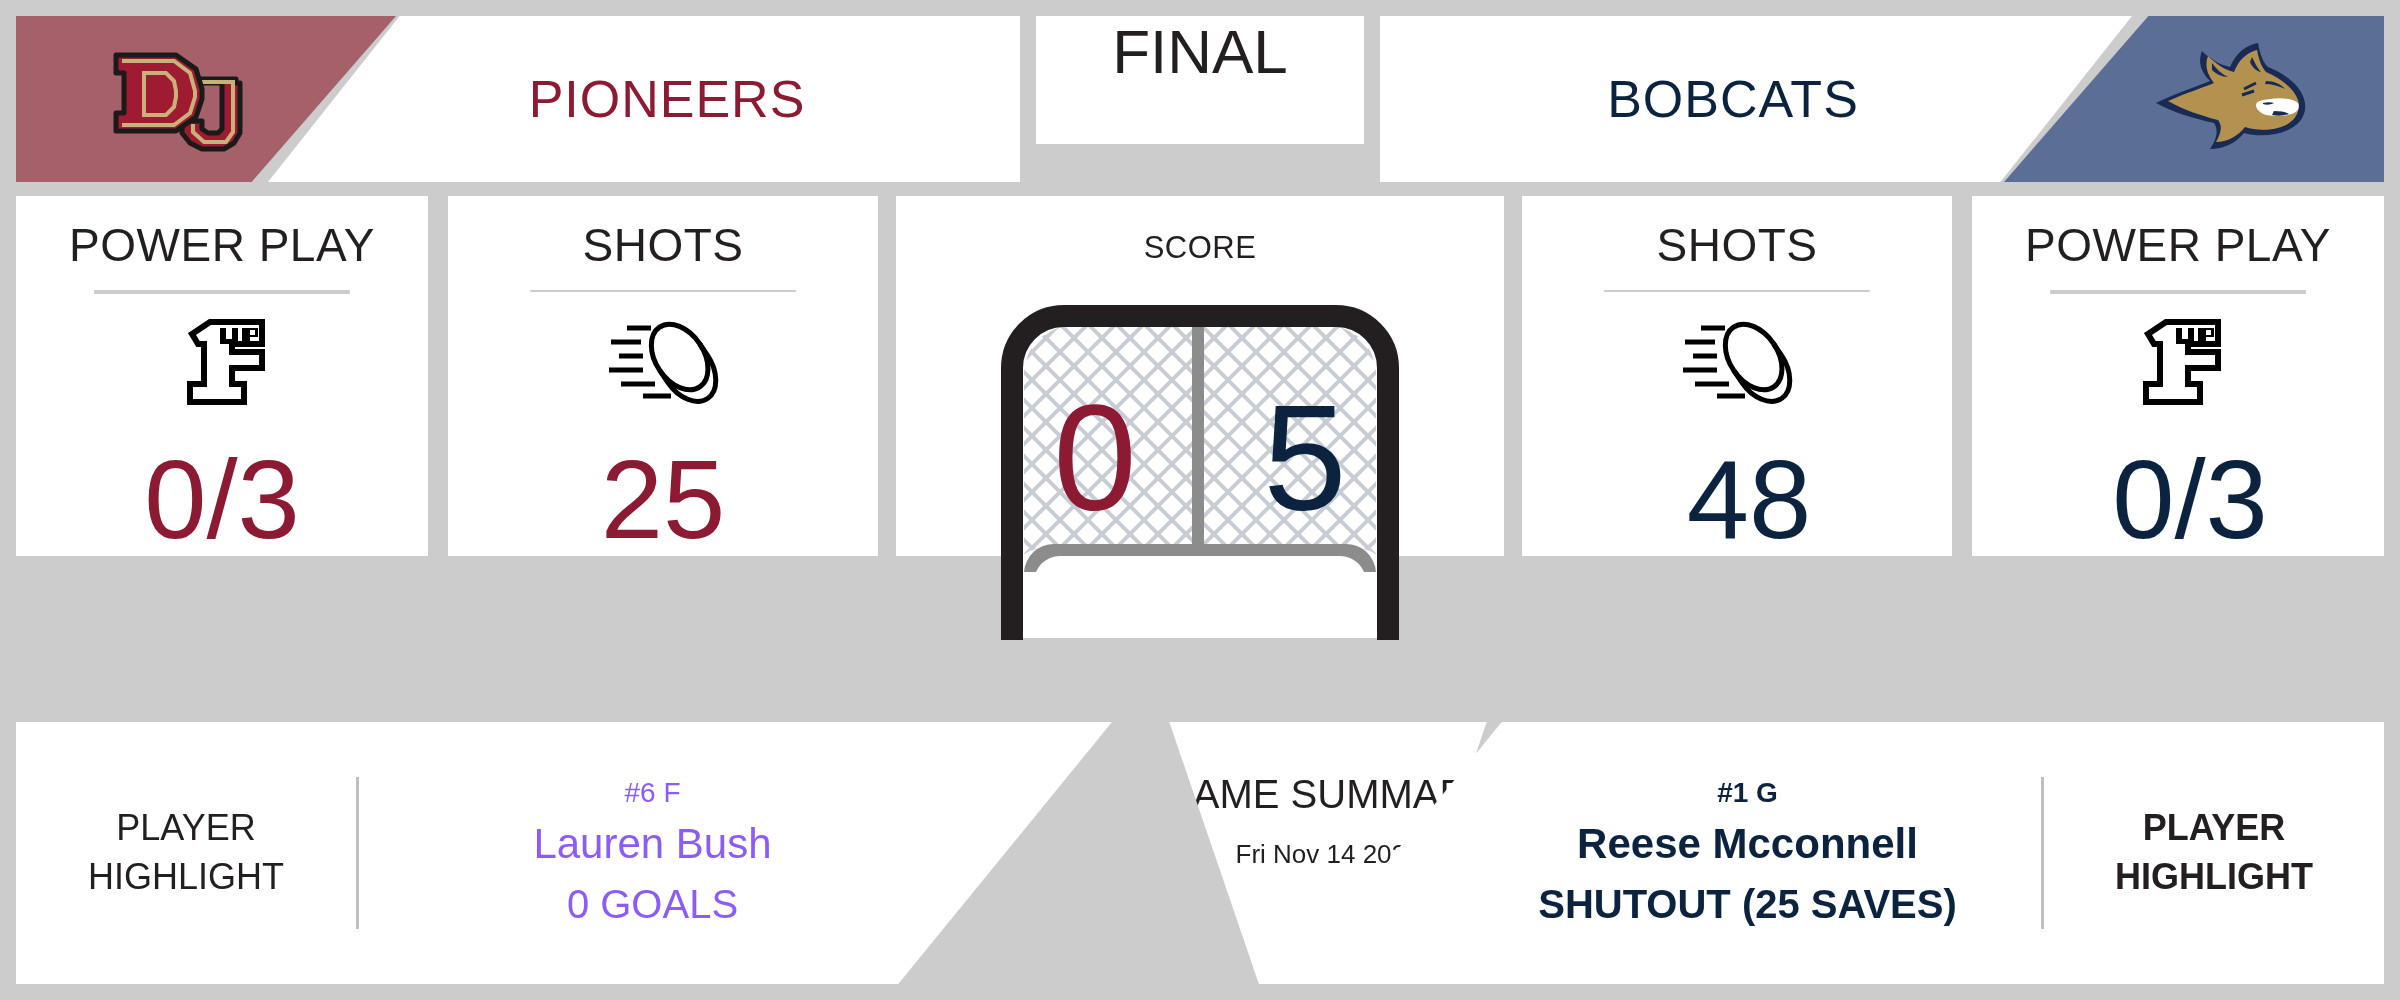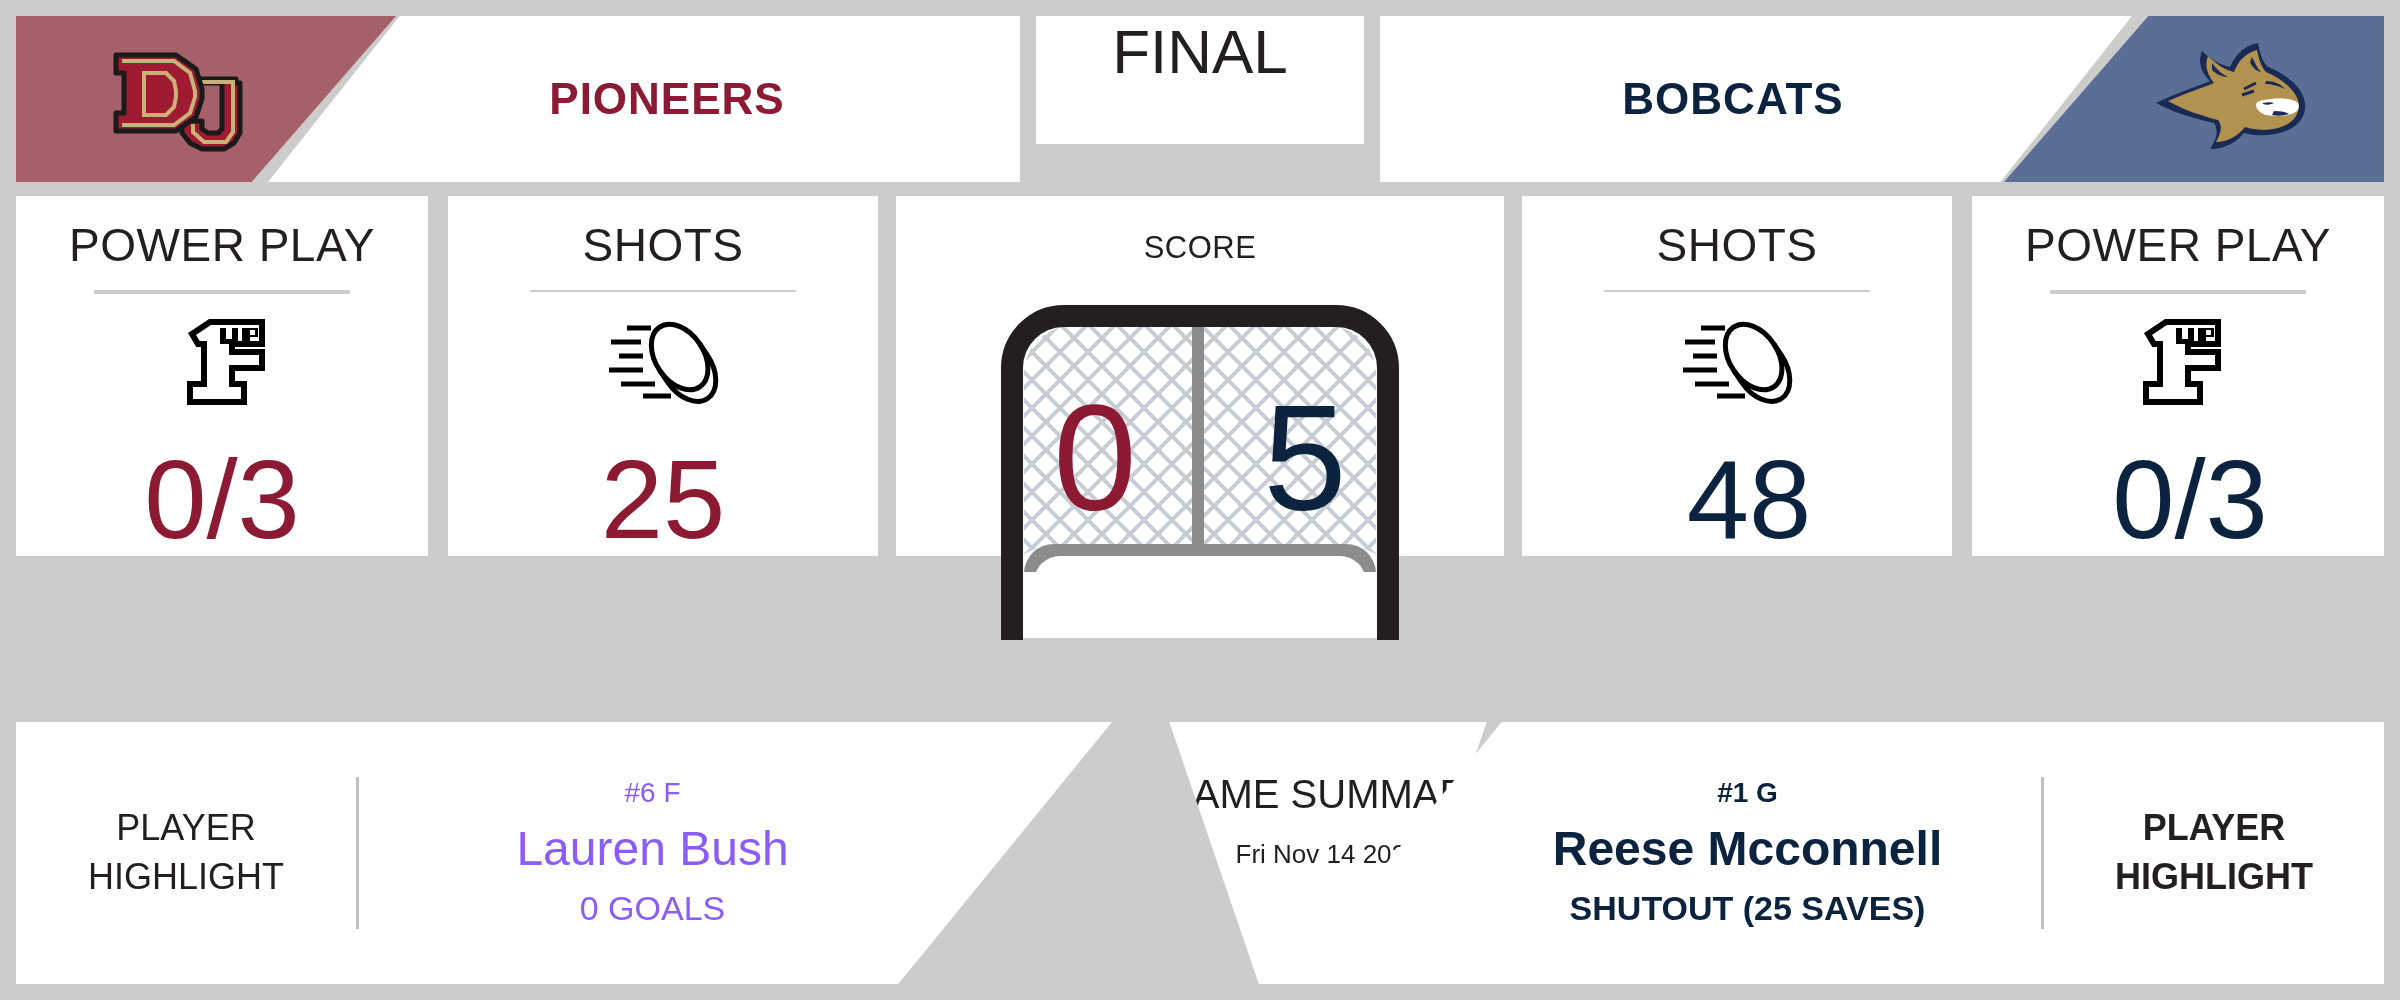--- a/index.html
+++ b/index.html
@@ -52,23 +52,23 @@
     left: 1036px; top: 16px; width: 328px; height: 128px;
     display: flex; align-items: flex-start; justify-content: center;
   }
   .hdr-name-right {
     left: 1380px; top: 16px; width: 752px; height: 166px;
     clip-path: polygon(0 0, 100% 0, 82.5% 100%, 0 100%);
     display: flex; align-items: center; justify-content: center;
   }
 
   .team-name {
-    font-size: 44px;
+    font-size: 52px;
     letter-spacing: 1px;
-    font-weight: 700;
+    font-weight: 400;
     white-space: nowrap;
   }
   .team-name.left  { color: #8b1a32; margin-left: 46px; }
   .team-name.right { color: #0c2340; margin-right: 46px; }
   .status-text {
     font-size: 62px; color: #231f20; font-weight: 400;
     white-space: nowrap; letter-spacing: 0px;
   }
 
   
@@ -153,22 +153,22 @@
     flex: 0 0 340px;
     text-align: center;
     font-size: 36px; color: #231f20; line-height: 1.35;
     white-space: nowrap;
   }
   .vdiv { width: 3px; height: 152px; background: #bfbfbf; flex: 0 0 3px; }
   .player-block {
     flex: 1; text-align: center; padding: 0 10px;
   }
   .player-num  { font-size: 28px; line-height: 1.5; }
-  .player-name { font-size: 48px; line-height: 1.45; }
-  .player-stat { font-size: 34px; line-height: 1.5; }
+  .player-name { font-size: 42px; line-height: 1.45; }
+  .player-stat { font-size: 40px; line-height: 1.5; }
   .crimson { color: #8b5cf6; }
   .navy    { color: #0c2340; }
 
   .bot-center-inner {
     position: absolute; left: 0; top: 0;
     width: 512px; height: 262px;
     display: flex; flex-direction: column;
     align-items: center; justify-content: flex-start;
     padding-top: 50px;
   }

